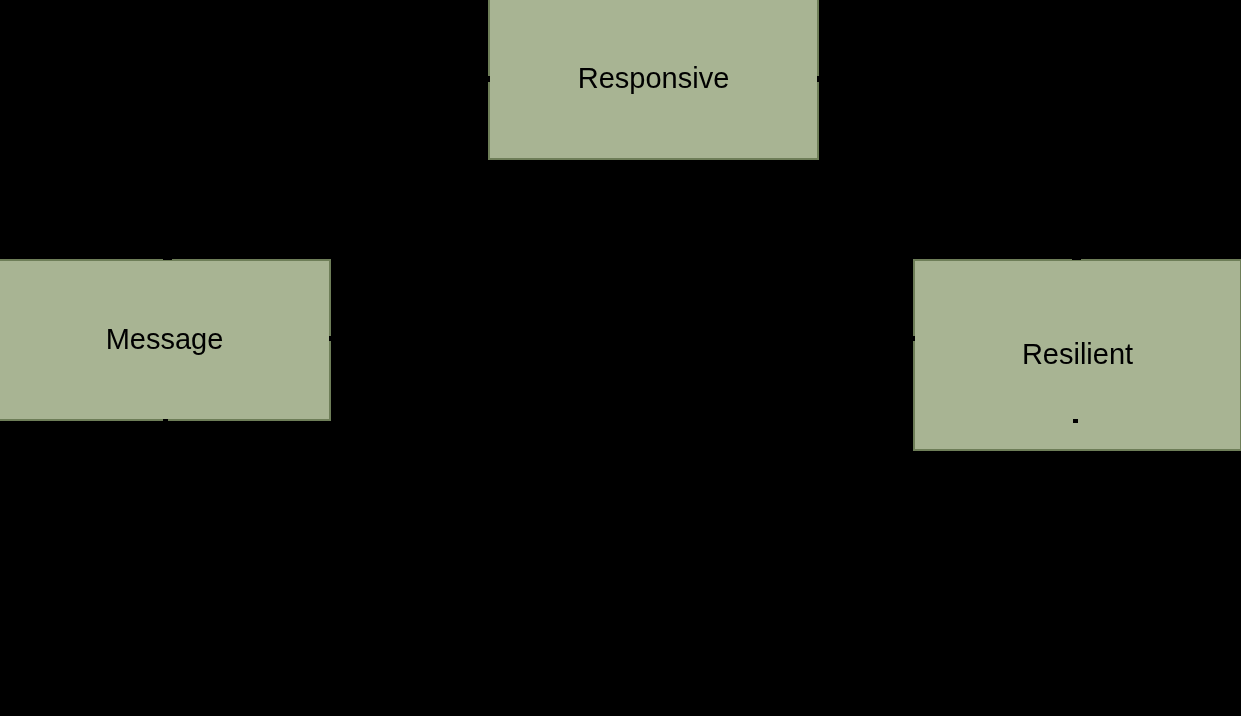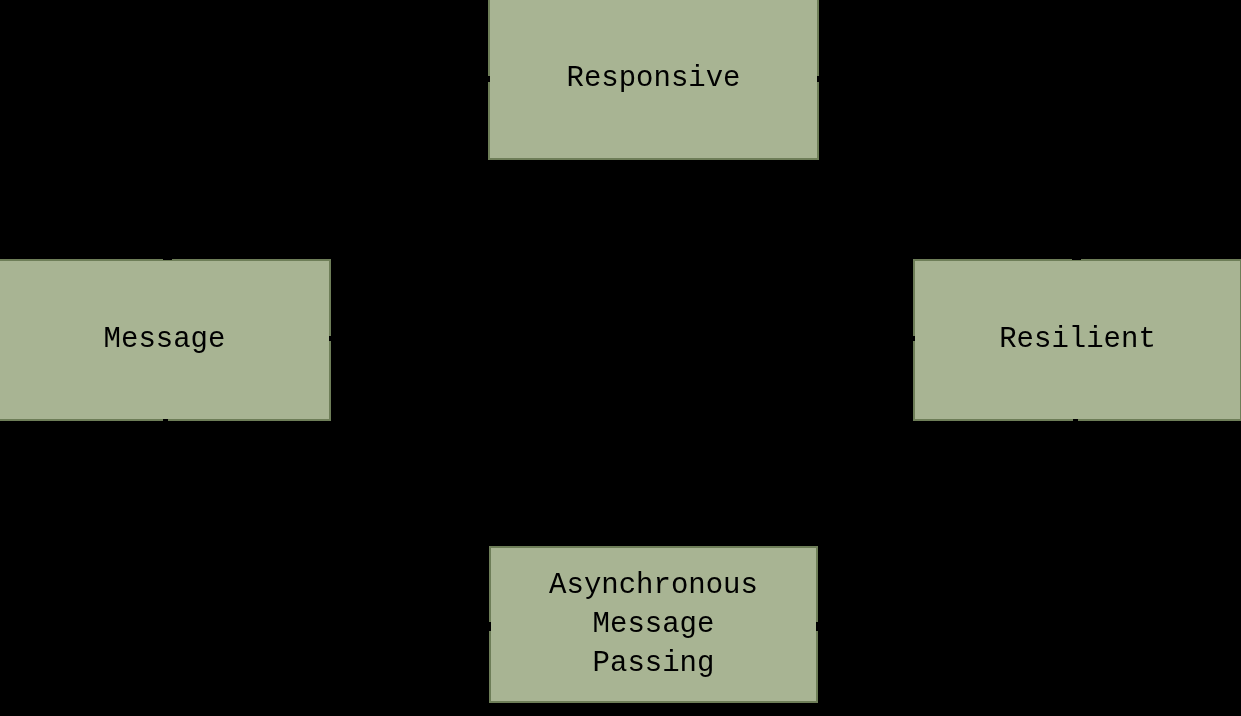--- a/index.html
+++ b/index.html
@@ -10,39 +10,39 @@
     --stub: #000000;
   }
   * { margin: 0; padding: 0; box-sizing: border-box; }
   html, body { background: var(--bg); }
   .canvas {
     position: relative;
     width: 1241px;
     height: 716px;
     background: var(--bg);
     overflow: hidden;
-    font-family: Liberation Mono, monospace;
+    font-family: Liberation Sans, sans-serif;
     border-radius: 8px;
   }
   .node {
     position: absolute;
     background: var(--node-fill);
     border: 2px solid var(--node-border);
     color: var(--node-text);
     display: flex;
     align-items: center;
     justify-content: center;
     text-align: center;
     font-size: 29px;
     line-height: 1.35;
   }
   .node-label { white-space: pre-line; }
   #node-responsive { left: 488px; top: -2px;  width: 331px; height: 162px; }
   #node-elastic    { left: -2px;  top: 259px; width: 333px; height: 162px; }
-  #node-resilient  { left: 913px; top: 259px; width: 329px; height: 162px; text-align: right; }
+  #node-resilient  { left: 913px; top: 259px; width: 329px; height: 192px; text-align: right; }
   #node-async      { left: 489px; top: 546px; width: 329px; height: 157px; }
   .stub {
     position: absolute;
     background: var(--stub);
   }
   
   #stub-responsive-left  { left: 486px;  top: 76px;  width: 4px; height: 6px; }
   #stub-responsive-right { left: 817px;  top: 76px;  width: 4px; height: 6px; }
   #stub-elastic-top      { left: 163px;  top: 256px; width: 9px; height: 4px; }
   #stub-elastic-bottom   { left: 163px;  top: 419px; width: 5px; height: 4px; }
@@ -63,25 +63,20 @@
   </div>
 
   <div class="node" id="node-elastic">
     <span class="node-label">Message</span>
   </div>
 
   <div class="node" id="node-resilient">
     <span class="node-label">Resilient</span>
   </div>
 
-  <div class="node" id="node-async">
-    <span class="node-label">Asynchronous
-Message
-Passing</span>
-  </div>
 
   <div class="stub" id="stub-responsive-left"></div>
   <div class="stub" id="stub-responsive-right"></div>
   <div class="stub" id="stub-elastic-top"></div>
   <div class="stub" id="stub-elastic-bottom"></div>
   <div class="stub" id="stub-elastic-right"></div>
   <div class="stub" id="stub-resilient-top"></div>
   <div class="stub" id="stub-resilient-bottom"></div>
   <div class="stub" id="stub-resilient-left"></div>
   <div class="stub" id="stub-async-left"></div>

